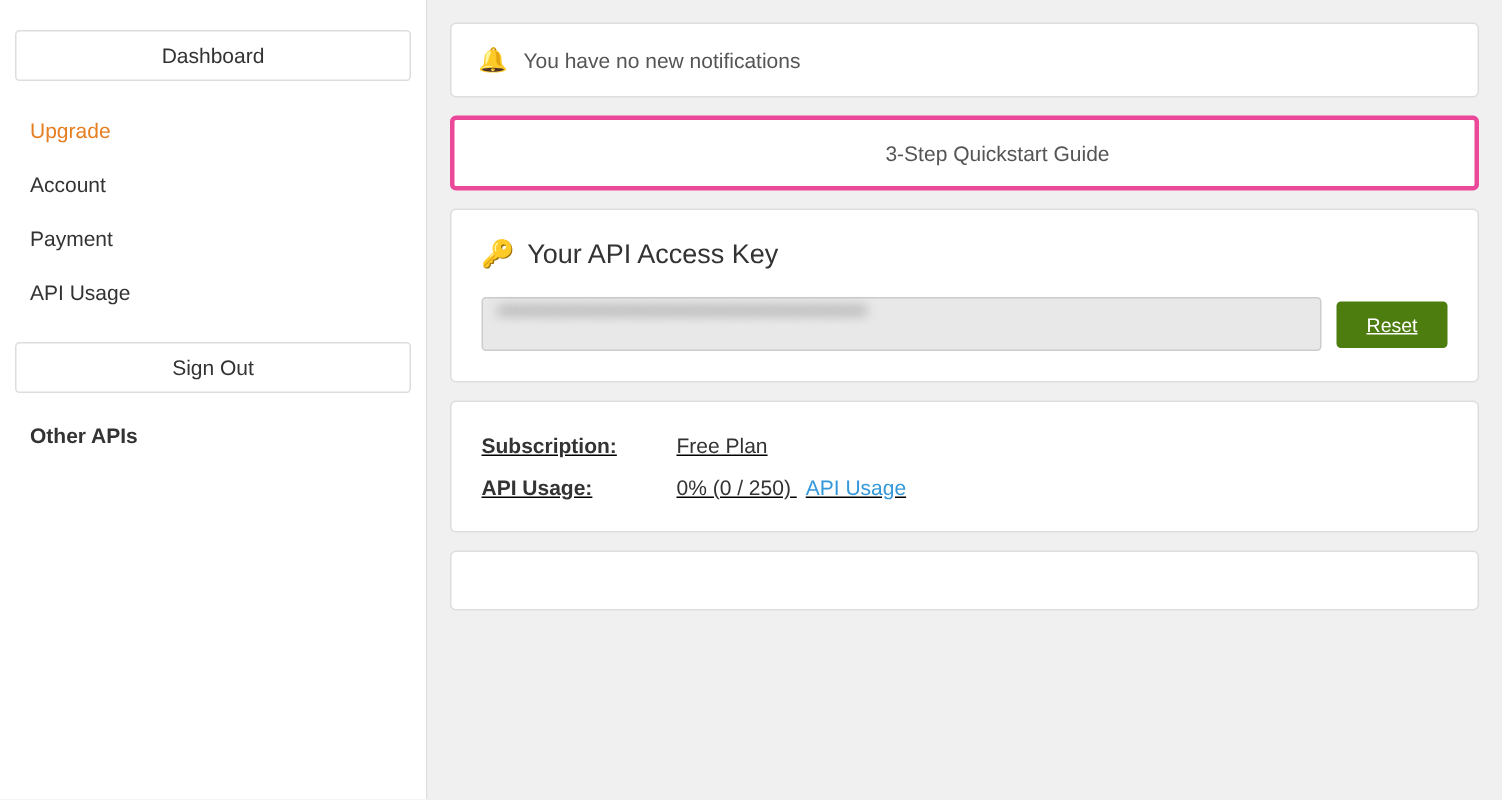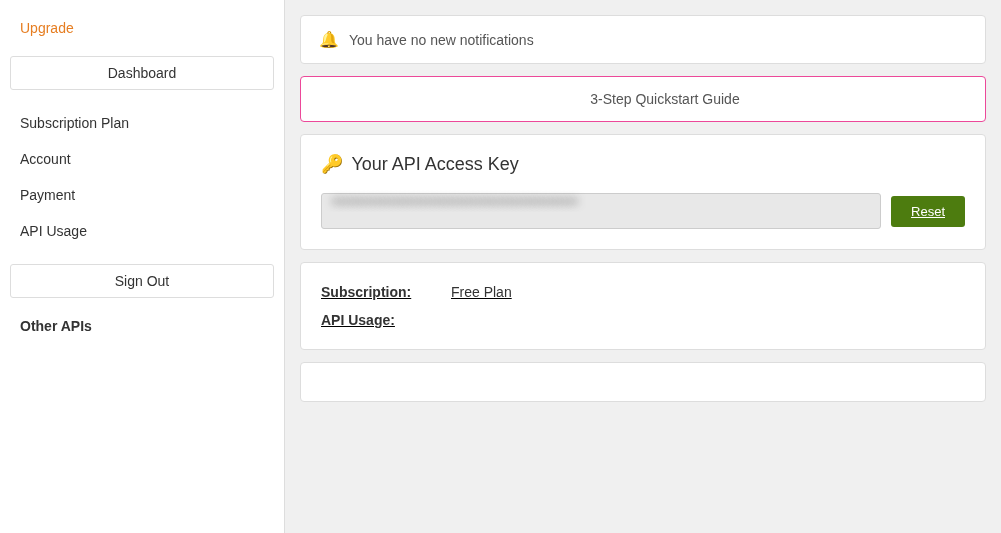--- a/index.html
+++ b/index.html
@@ -81,21 +81,21 @@
       color: #555;
     }
 
     .notification-bar .bell-icon {
       font-size: 16px;
     }
 
     
     .tabs-bar {
       background: #fff;
-      border: 1px solid #ec4899;
+      border: 3px solid #ec4899;
       border-radius: 4px;
       display: flex;
       padding-left: 44px;
     }
 
     .tab-item {
       flex: 1;
       padding: 14px 18px;
       text-align: center;
       color: #555;
@@ -198,31 +198,28 @@
       border: 1px solid #ddd;
       border-radius: 4px;
       padding: 15px 20px;
       min-height: 40px;
     }
   </style>
 </head>
 <body>
 
 <div class="sidebar">
+  <div class="sidebar-item dashboard">
+    <span>Dashboard</span>
+  </div>
+
   <div class="sidebar-item upgrade">
     <span>Upgrade</span>
   </div>
 
-  <div class="sidebar-item dashboard">
-    <span>Dashboard</span>
-  </div>
-
-  <div class="sidebar-item">
-    <span>Subscription Plan</span>
-  </div>
 
   <div class="sidebar-item">
     <span>Account</span>
   </div>
 
   <div class="sidebar-item">
     <span>Payment</span>
   </div>
 
   <div class="sidebar-item">
@@ -262,18 +259,22 @@
     </div>
   </div>
 
   <div class="subscription-panel">
     <div class="subscription-row">
       <span class="sub-label">Subscription:</span>
       <span class="sub-value">Free Plan</span>
     </div>
     <div class="subscription-row">
       <span class="sub-label">API Usage:</span>
+      <span class="sub-value">
+        <span>0% (0 / 250)</span>
+        <a class="sub-link">API Usage</a>
+      </span>
     </div>
   </div>
 
   <div class="bottom-panel"></div>
 
 </div>
 
 </body></html>

